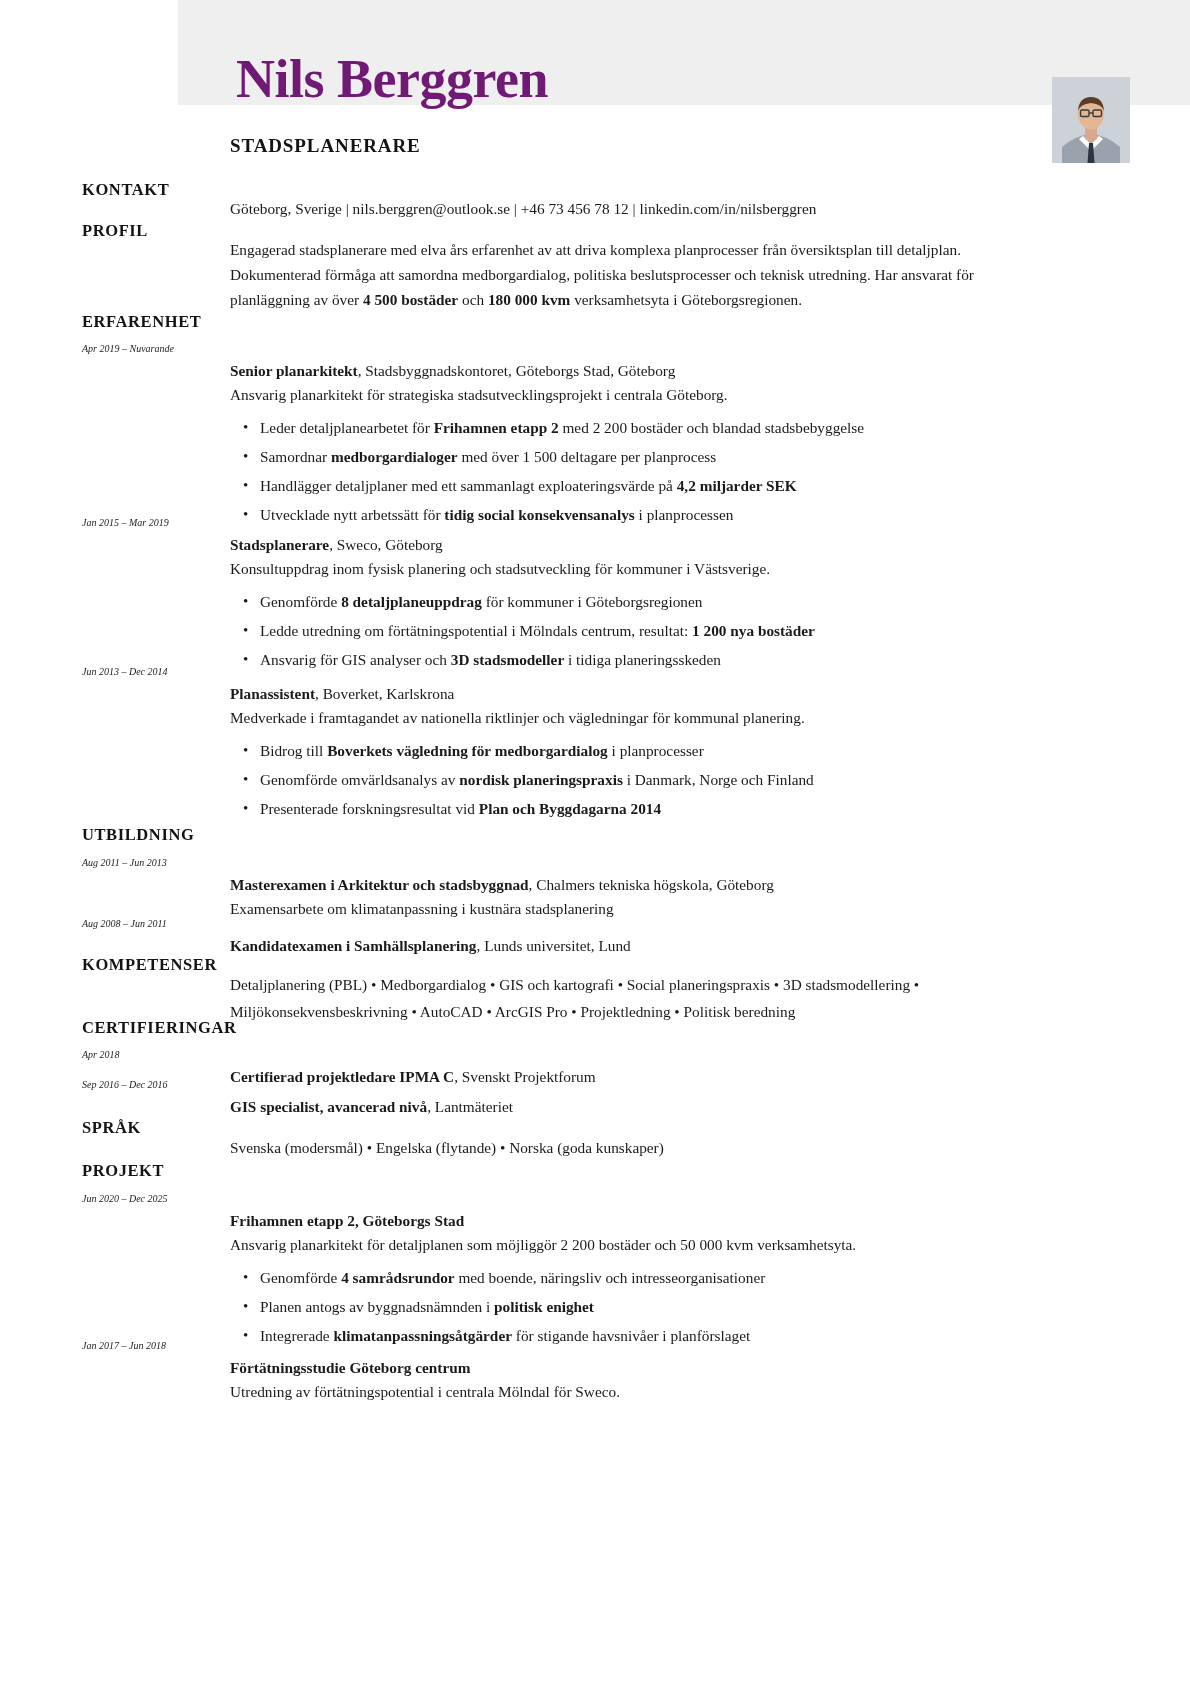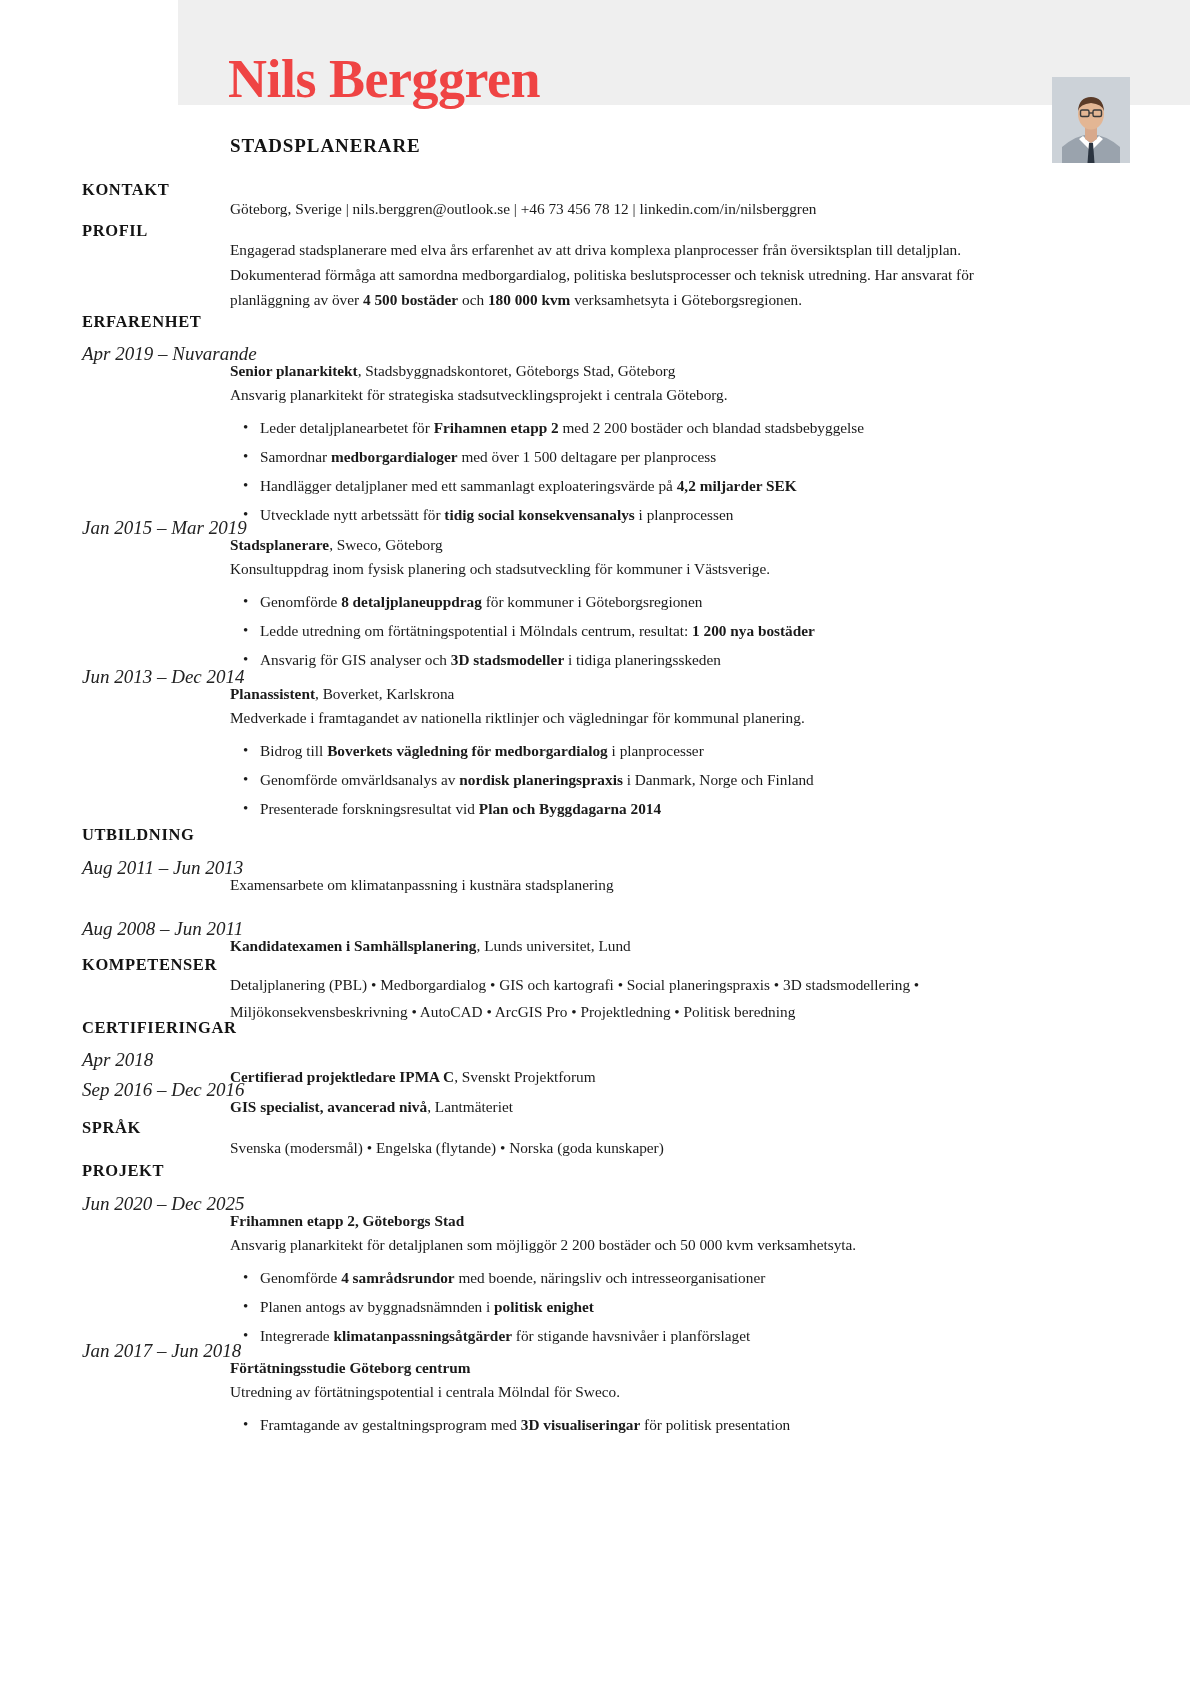--- a/index.html
+++ b/index.html
@@ -26,27 +26,27 @@
     background: #efefef;
   }
 
   .header {
     position: relative;
     padding: 0;
   }
 
   .name {
     position: absolute;
-    left: 228px;
+    left: 236px;
     top: 52px;
     font-size: 54px;
     font-weight: bold;
     letter-spacing: -0.5px;
     line-height: 1;
-    color: #ef4444;
+    color: #701a75;
     white-space: nowrap;
   }
 
   .job-title {
     position: absolute;
     left: 230px;
     top: 135px;
     font-size: 19px;
     font-weight: bold;
     letter-spacing: 0.9px;
@@ -86,21 +86,21 @@
 
   .section-label {
     font-size: 16.5px;
     font-weight: bold;
     letter-spacing: 0.6px;
     color: #141414;
     white-space: nowrap;
   }
 
   .daterange {
-    font-size: 19px;
+    font-size: 10px;
     font-style: italic;
     color: #222;
     white-space: nowrap;
   }
 
   .body-text {
     font-size: 15.3px;
     line-height: 25px;
     color: #1a1a1a;
   }
@@ -250,20 +250,21 @@
   <div class="col-left">
       <div class="section-label">UTBILDNING</div>
     </div>
 </div>
 <div id="education-entries">
     <div class="row" style="top: 857px;">
       <div class="col-left">
         <div class="daterange">Aug 2011 – Jun 2013</div>
       </div>
       <div class="col-right">
+        <div class="entry-title"><b>Masterexamen i Arkitektur och stadsbyggnad</b>, Chalmers tekniska högskola, Göteborg</div>
         <div class="entry-sub">Examensarbete om klimatanpassning i kustnära stadsplanering</div>
       </div>
     </div>
     <div class="row" style="top: 918px;">
       <div class="col-left">
         <div class="daterange">Aug 2008 – Jun 2011</div>
       </div>
       <div class="col-right">
         <div class="entry-title"><b>Kandidatexamen i Samhällsplanering</b>, Lunds universitet, Lund</div>
       </div>
@@ -334,17 +335,16 @@
       </div>
     </div>
     <div class="row" style="top: 1340px;">
       <div class="col-left">
         <div class="daterange">Jan 2017 – Jun 2018</div>
       </div>
       <div class="col-right">
         <div class="entry-title"><b>Förtätningsstudie Göteborg centrum</b></div>
         <div class="entry-sub">Utredning av förtätningspotential i centrala Mölndal för Sweco.</div>
         <ul class="bullets">
-          <li>Framtagande av gestaltningsprogram med <b>3D visualiseringar</b> för politisk presentation</li>
         </ul>
       </div>
     </div>
   </div>
 
 </body></html>

